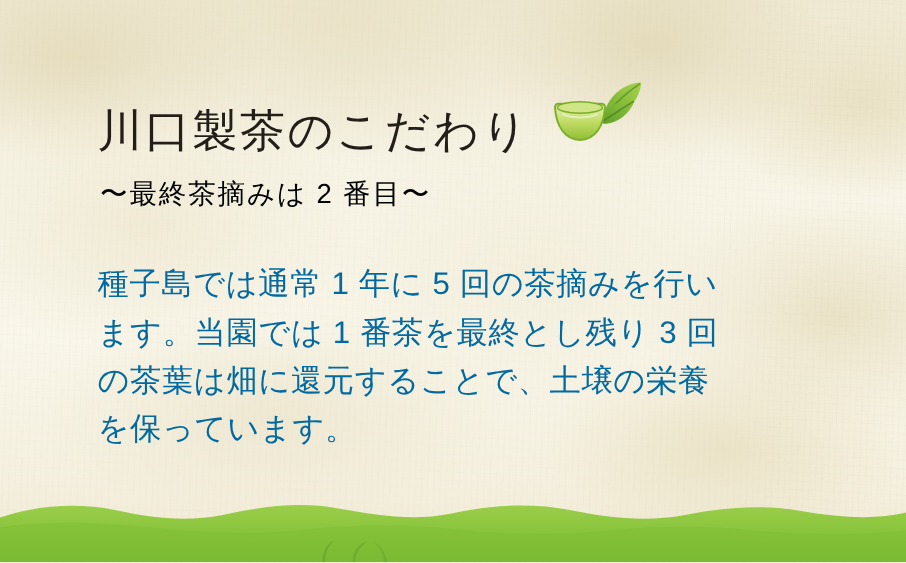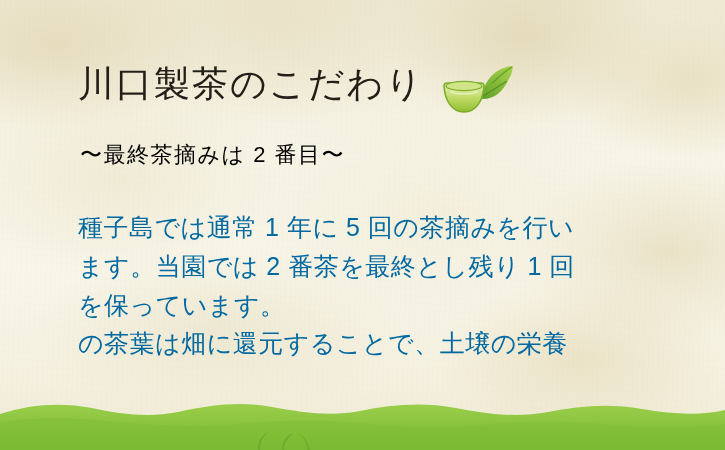--- a/index.html
+++ b/index.html
@@ -64,21 +64,21 @@
     left: 0;
     top: 0;
     width: 725px;
     height: 450px;
   }
   .heading-row {
     position: absolute;
     left: 78px;
     top: 64px;
     display: flex;
-    align-items: flex-start;
+    align-items: flex-end;
   }
   .heading-text {
     font-size: 36px;
     line-height: 1.1;
     color: #231f18;
     letter-spacing: 2px;
     font-weight: 400;
     white-space: nowrap;
   }
   .leaf-mark {
@@ -181,19 +181,19 @@
           <ellipse cx="24" cy="22" rx="18" ry="4.6" fill="#cfe586" stroke="#7cae2c" stroke-width="1.2"></ellipse>
           <path d="M10,27 C 16,31 32,31 38,27" stroke="#ffffff" stroke-width="1.6" fill="none" opacity="0.45"></path>
         </svg>
       </span>
     </div>
 
     <div class="subheading">〜最終茶摘みは 2 番目〜</div>
 
     <div class="body-copy">
       <div class="body-line">種子島では通常 1 年に 5 回の茶摘みを行い</div>
-      <div class="body-line">ます。当園では 2 番茶を最終とし残り 1 回</div>
+      <div class="body-line">ます。当園では 1 番茶を最終とし残り 3 回</div>
+      <div class="body-line">の茶葉は畑に還元することで、土壌の栄養</div>
       <div class="body-line">を保っています。</div>
-      <div class="body-line">の茶葉は畑に還元することで、土壌の栄養</div>
     </div>
 
   </div>
 </div>
 
 </body></html>

